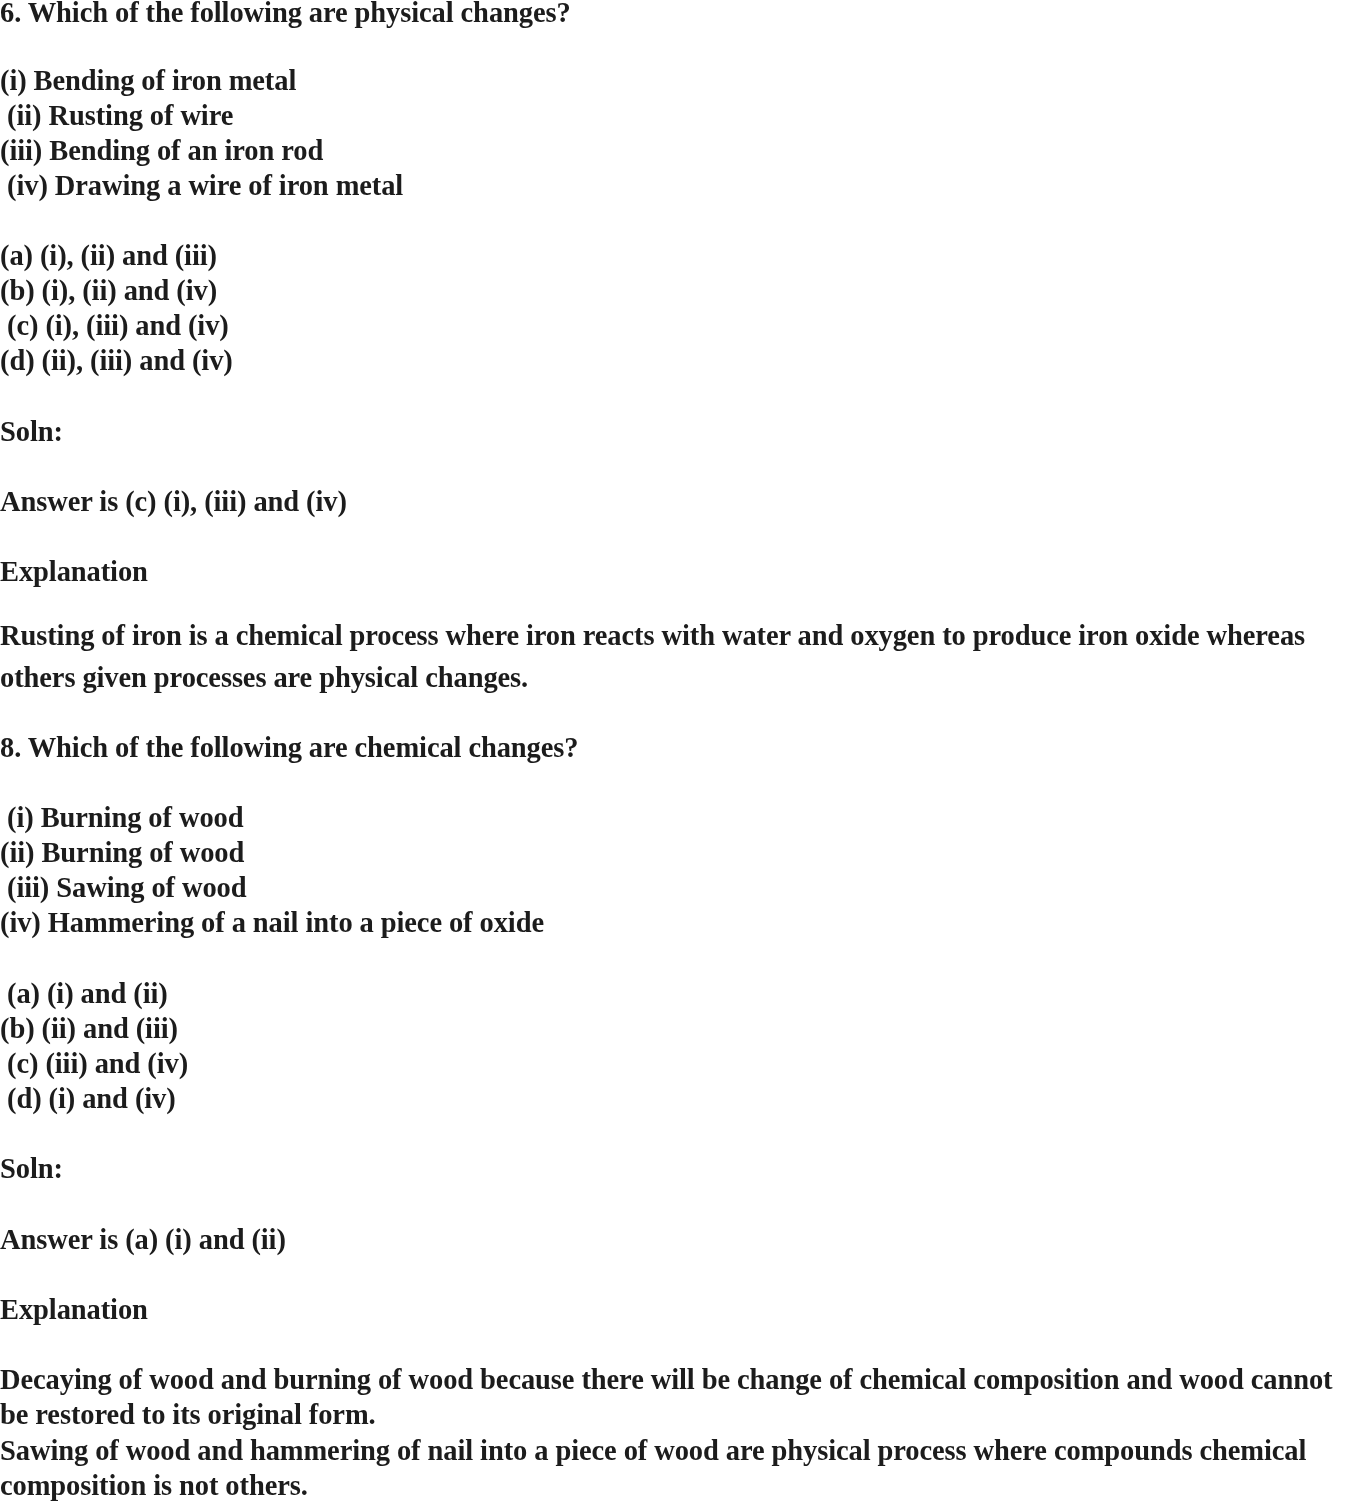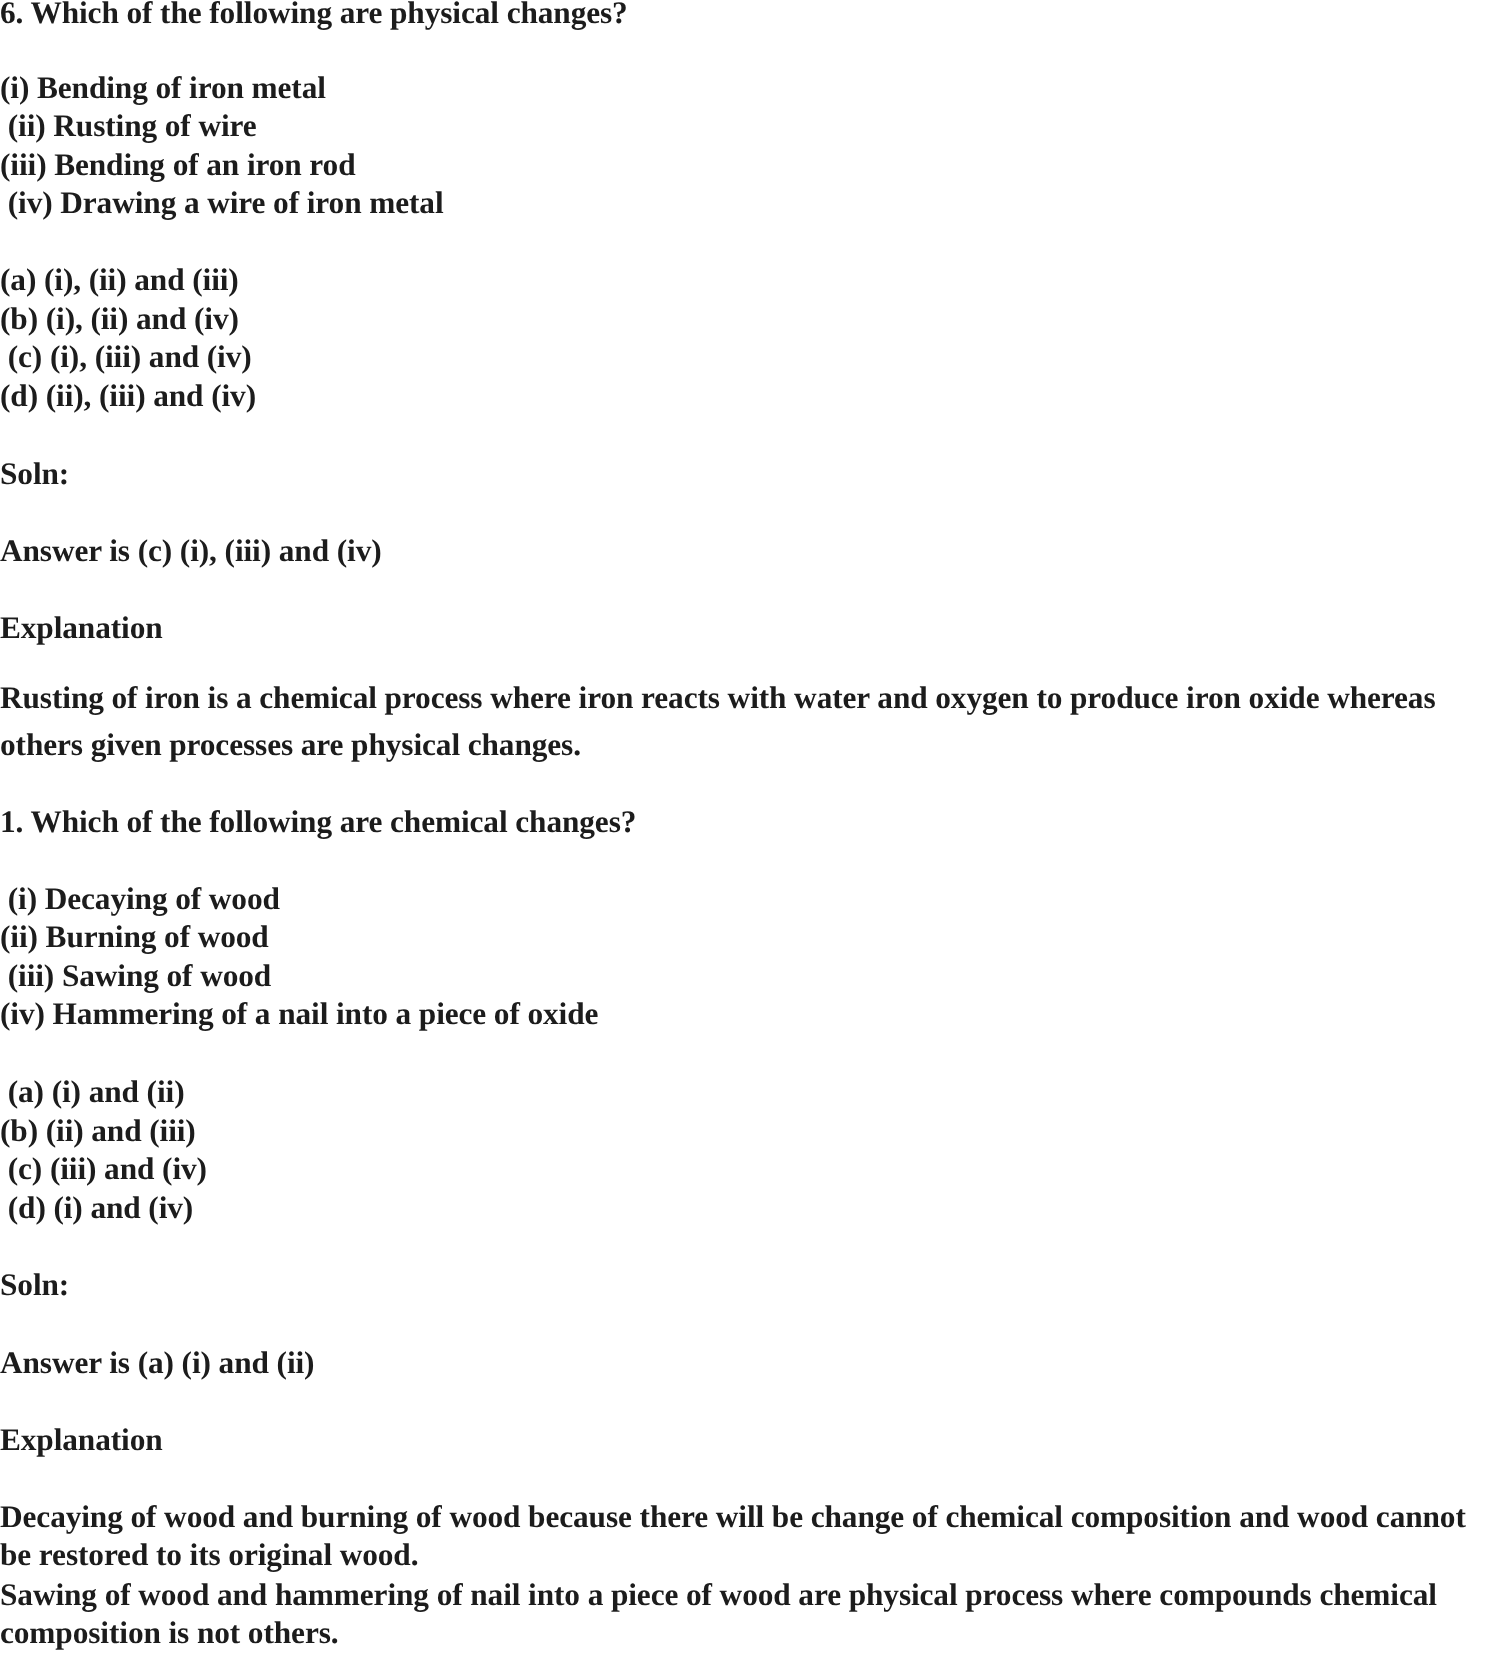--- a/index.html
+++ b/index.html
@@ -32,32 +32,32 @@
 <div class="line b" style="top:309px"> (c) (i), (iii) and (iv)</div>
 <div class="line b" style="top:344px">(d) (ii), (iii) and (iv)</div>
 
 <div class="line b" style="top:415px">Soln:</div>
 <div class="line n" style="top:485px">Answer is (c) (i), (iii) and (iv)</div>
 
 <div class="line b" style="top:555px">Explanation</div>
 <div class="line n" style="top:619px">Rusting of iron is a chemical process where iron reacts with water and oxygen to produce iron oxide whereas</div>
 <div class="line n" style="top:661px">others given processes are physical changes.</div>
 
-<div class="line b" style="top:731px">1. Which of the following are chemical changes?</div>
+<div class="line b" style="top:731px">8. Which of the following are chemical changes?</div>
 
-<div class="line b" style="top:801px"> (i) Decaying of wood</div>
+<div class="line b" style="top:801px"> (i) Burning of wood</div>
 <div class="line b" style="top:836px">(ii) Burning of wood</div>
 <div class="line b" style="top:871px"> (iii) Sawing of wood</div>
 <div class="line b" style="top:906px">(iv) Hammering of a nail into a piece of oxide</div>
 
 <div class="line b" style="top:977px"> (a) (i) and (ii)</div>
 <div class="line b" style="top:1012px">(b) (ii) and (iii)</div>
 <div class="line b" style="top:1047px"> (c) (iii) and (iv)</div>
 <div class="line b" style="top:1082px"> (d) (i) and (iv)</div>
 
 <div class="line b" style="top:1152px">Soln:</div>
 <div class="line n" style="top:1223px">Answer is (a) (i) and (ii)</div>
 
 <div class="line b" style="top:1293px">Explanation</div>
 <div class="line n" style="top:1363px">Decaying of wood and burning of wood because there will be change of chemical composition and wood cannot</div>
-<div class="line n" style="top:1398px">be restored to its original wood.</div>
+<div class="line n" style="top:1398px">be restored to its original form.</div>
 <div class="line n" style="top:1434px">Sawing of wood and hammering of nail into a piece of wood are physical process where compounds chemical</div>
 <div class="line n" style="top:1469px">composition is not others.</div>
 
 </body></html>

